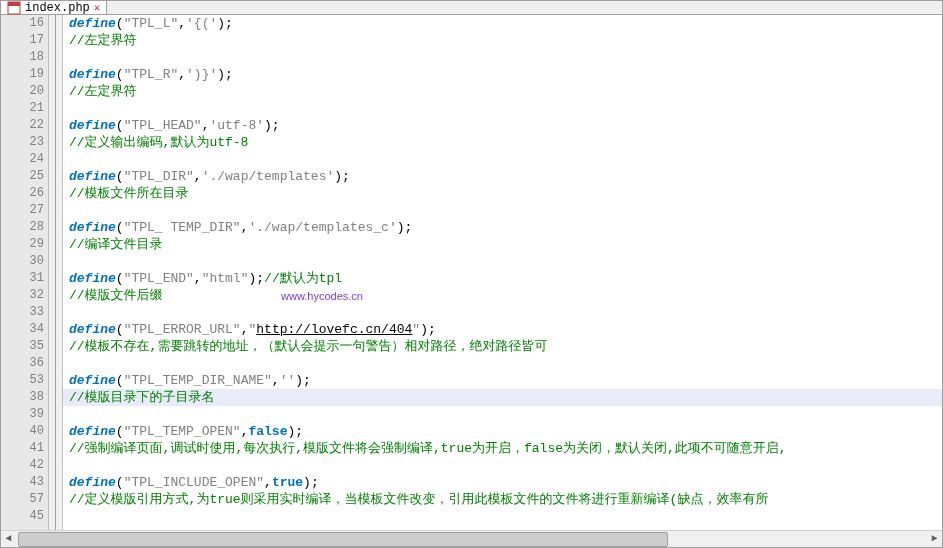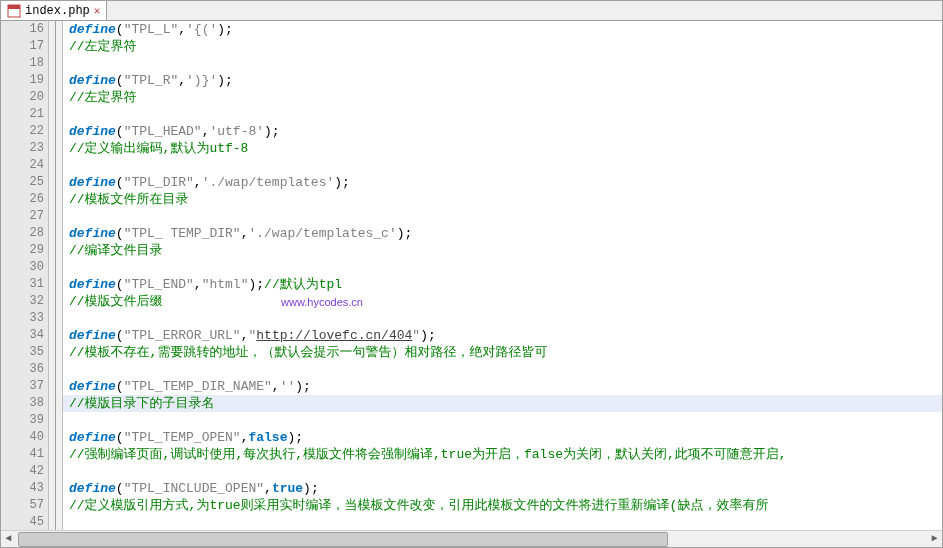--- a/index.html
+++ b/index.html
@@ -1,38 +1,38 @@
 <!DOCTYPE html>
 <html><head>
 <meta charset="utf-8">
 <style>
 * { margin: 0; padding: 0; box-sizing: border-box; }
 body { font-family: Consolas, "Courier New", monospace; font-size: 13px; background: #fff; width: 943px; height: 548px; overflow: hidden; display: flex; flex-direction: column; border: 1px solid #a0a0a0; }
-.tab-bar { background: #f0f0f0; border-bottom: 1px solid #a0a0a0; display: flex; height: 20px; }
+.tab-bar { background: #f0f0f0; border-bottom: 1px solid #a0a0a0; display: flex; height: 14px; }
 .tab { display: flex; align-items: center; padding: 0 6px; background: #fff; border-right: 1px solid #a0a0a0; font-size: 12px; }
 .tab-icon { width: 14px; height: 14px; margin-right: 4px; display: inline-flex; align-items: center; justify-content: center; }
 .tab-close { margin-left: 4px; color: #c04040; font-weight: bold; cursor: pointer; font-size: 11px; }
 .editor-wrap { flex: 1; display: flex; overflow: hidden; position: relative; }
 .gutter { width: 48px; background: #e8e8e8; border-right: 1px solid #c0c0c0; text-align: right; color: #808080; padding-right: 4px; line-height: 17px; font-size: 12px; user-select: none; }
 .fold-margin { width: 14px; background: #f0f0f0; border-right: 1px solid #c0c0c0; position: relative; }
 .fold-line { position: absolute; left: 6px; top: 0; bottom: 0; width: 1px; background: #a0a0a0; }
 .code-area { flex: 1; line-height: 17px; white-space: pre; overflow: hidden; position: relative; }
 .code-line { padding-left: 6px; height: 17px; }
 .highlight-line { background: #e8ecf8; }
 .watermark { position: absolute; pointer-events: none; left: 280px; top: 275px; display: flex; align-items: center; gap: 30px; opacity: 0.9; }
 .watermark-title { color: #3a7de0; font-family: "SimHei", sans-serif; font-size: 28px; letter-spacing: 4px; font-weight: bold; }
 .watermark-url { color: #6d28d9; font-size: 11px; font-family: Arial, sans-serif; }
 .hscroll { height: 17px; background: #f0f0f0; border-top: 1px solid #d0d0d0; display: flex; align-items: center; }
 .hscroll-track { flex: 1; height: 15px; position: relative; margin: 0 17px; }
 .hscroll-thumb { position: absolute; left: 0; width: 650px; height: 15px; background: #cdcdcd; border: 1px solid #a0a0a0; border-radius: 2px; }
 .hscroll-arrow { width: 17px; height: 17px; position: absolute; text-align: center; line-height: 15px; font-size: 10px; color: #606060; }
 .kw { color: #0070c0; font-weight: bold; font-style: italic; }
 .str { color: #808080; }
 .com { color: #008000; }
-.url { color: #404040; text-decoration: underline; }
+.url { color: #000000; text-decoration: underline; }
 .bool { color: #0070c0; font-weight: bold; }
 .blank-text { visibility: hidden; }
 </style>
 </head>
 <body>
 
 <div class="tab-bar">
   <div class="tab">
     <span class="tab-icon">
       <svg width="14" height="14" viewBox="0 0 14 14">
@@ -61,21 +61,21 @@
       <div>27</div>
       <div>28</div>
       <div>29</div>
       <div>30</div>
       <div>31</div>
       <div>32</div>
       <div>33</div>
       <div>34</div>
       <div>35</div>
       <div>36</div>
-      <div>37</div>
+      <div>53</div>
       <div>38</div>
       <div>39</div>
       <div>40</div>
       <div>41</div>
       <div>42</div>
       <div>43</div>
       <div>57</div>
       <div>45</div>
     </div>
   <div class="fold-margin">

